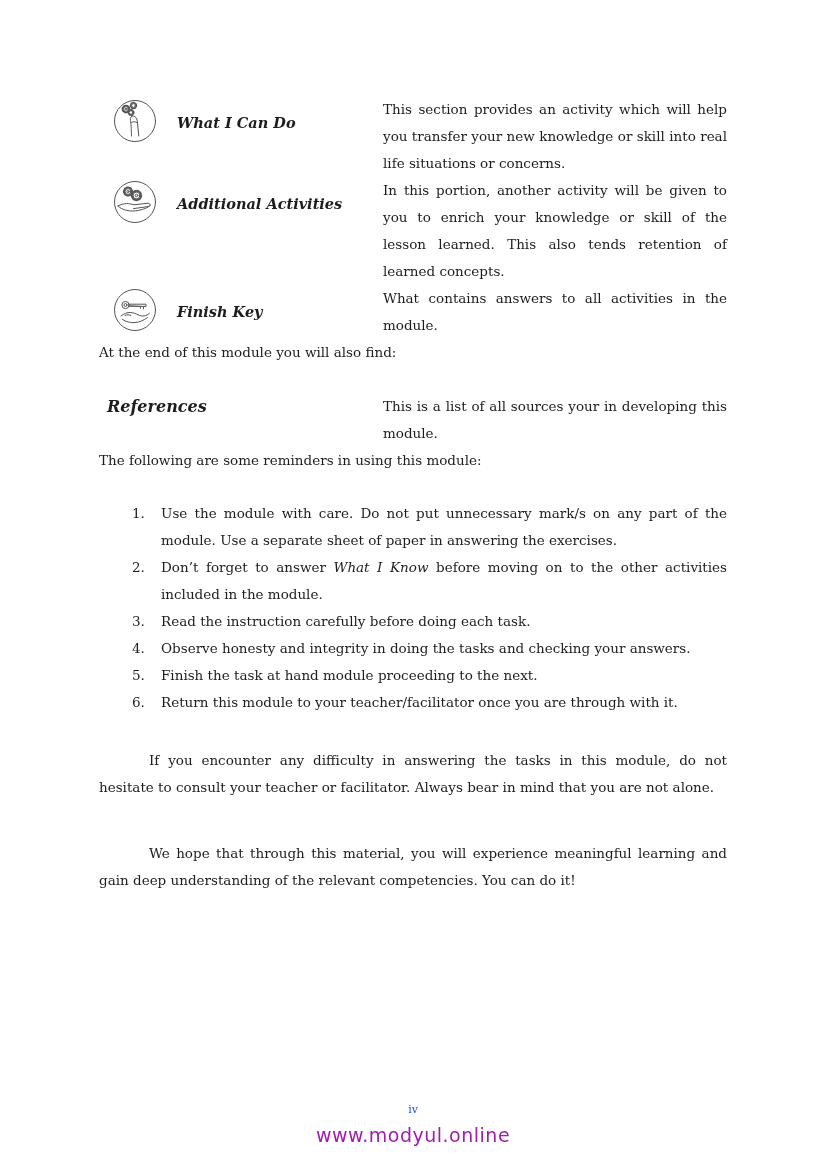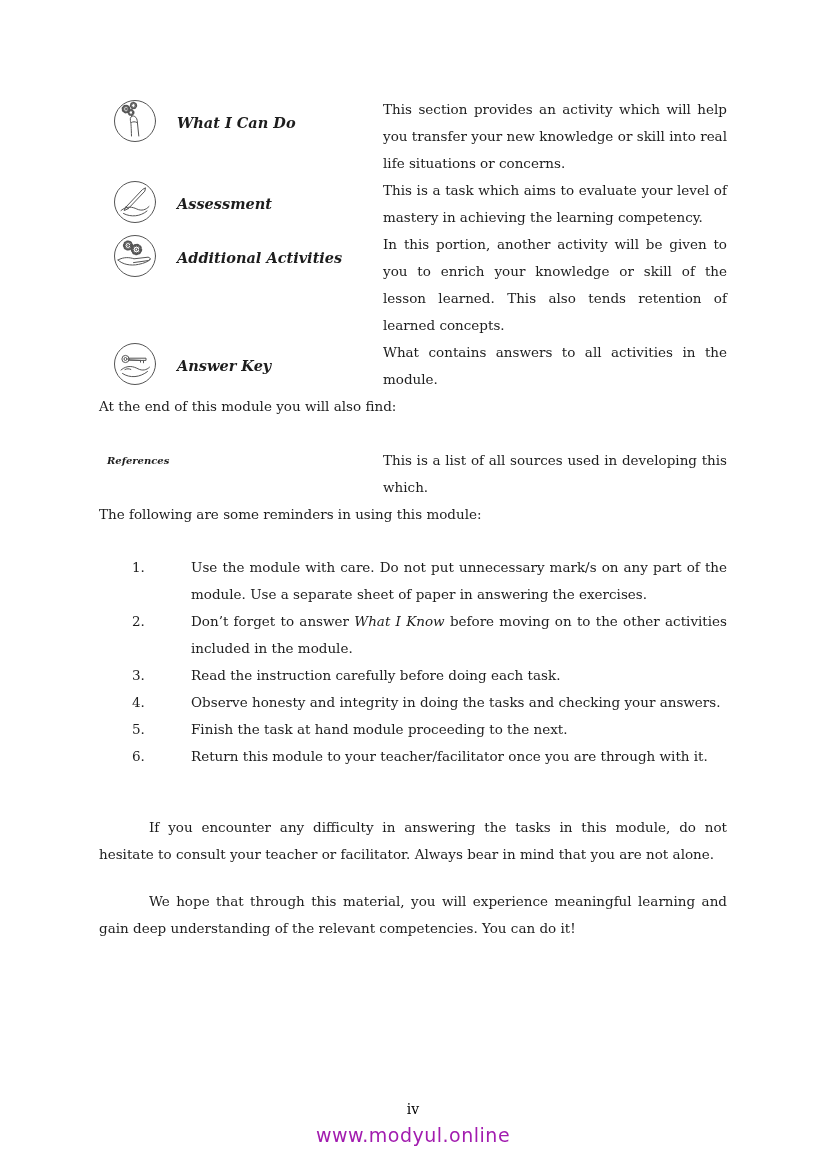--- a/index.html
+++ b/index.html
@@ -38,46 +38,46 @@
     text-align: justify;
   }
   .find-intro { line-height: 27px; }
   .references-row { display: flex; align-items: flex-start; margin-top: 27px; }
   .references-label {
     flex: 0 0 284px;
     box-sizing: border-box;
     padding-left: 8px;
     font-weight: bold;
     font-style: italic;
-    font-size: 10px;
+    font-size: 16px;
     line-height: 27px;
   }
   .references-desc { flex: 1 1 auto; line-height: 27px; text-align: justify; }
   .reminders-intro { line-height: 27px; }
   .reminders-list { margin-top: 26px; }
   .reminder { display: flex; padding-left: 33px; }
   .reminder-number { flex: 0 0 29px; line-height: 27px; }
-  .reminder-text { flex: 1 1 auto; line-height: 27px; text-align: justify; margin-left: 30px; }
+  .reminder-text { flex: 1 1 auto; line-height: 27px; text-align: justify; }
   .reminder-text em { font-style: italic; }
   .closing-para {
     line-height: 27px;
     text-align: justify;
     text-indent: 50px;
   }
-  .closing-para.first { margin-top: 44px; }
-  .closing-para.second { margin-top: 20px; }
+  .closing-para.first { margin-top: 31px; }
+  .closing-para.second { margin-top: 39px; }
   .page-number {
     position: absolute;
     top: 1096px;
     left: 0;
     width: 826px;
     text-align: center;
-    font-size: 14px;
-    line-height: 27px;
-    color: #000000;
+    font-size: 11px;
+    line-height: 27px;
+    color: #1d4ed8;
   }
   .watermark {
     position: absolute;
     top: 1122px;
     left: 0;
     width: 826px;
     text-align: center;
     font-family: "DejaVu Sans", sans-serif;
     font-size: 19px;
     line-height: 27px;
@@ -108,35 +108,20 @@
             <circle cx="18" cy="13.5" r="1.8" fill="#ffffff"></circle>
 
             <path d="M18.5,37 C18.2,29 18.2,25 17.4,21.5 C16.8,18.8 18.4,16.6 20.4,17 C22.4,17.4 23.8,19 24.2,21.5 L25.8,37"></path>
             <path d="M18.5,23.5 C20,22.5 22,22.5 23.6,23.4"></path>
           </svg>
         </div>
         <div class="label-cell">What I Can Do</div>
         <div class="desc-cell">This section provides an activity which will help you transfer your new knowledge or skill into real life situations or concerns.</div>
       </div>
 
-      <div class="icon-row">
-        <div class="icon-cell">
-          <svg width="44" height="44" viewBox="0 0 44 44" class="line-icon">
-            <circle cx="22" cy="22" r="20.5"></circle>
-
-            <path d="M13,27 L29.5,9.5 L32.5,7.8 L31.8,11.2 L15.3,28.6"></path>
-            <path d="M13,27 L15.3,28.6 L11.6,30.4 Z"></path>
-
-            <path d="M8,30.5 C14,25.5 19.5,27 23.8,29 C28.6,31.2 32.8,30 36,26.5"></path>
-            <path d="M10.5,33.5 C18,37.5 27.5,36.5 34,31"></path>
-          </svg>
-        </div>
-        <div class="label-cell">Assessment</div>
-        <div class="desc-cell">This is a task which aims to evaluate your level of mastery in achieving the learning competency.</div>
-      </div>
 
       <div class="icon-row">
         <div class="icon-cell">
           <svg width="44" height="44" viewBox="0 0 44 44" class="line-icon">
             <circle cx="22" cy="22" r="20.5"></circle>
 
             <circle cx="15" cy="11.5" r="4" stroke-width="2.2" stroke-dasharray="1.3 1.6"></circle>
             <circle cx="15" cy="11.5" r="2.9" fill="#ffffff"></circle>
             <circle cx="15" cy="11.5" r="1.1"></circle>
             <circle cx="23.5" cy="15.5" r="4.6" stroke-width="2.2" stroke-dasharray="1.4 1.7"></circle>
@@ -158,31 +143,31 @@
 
             <circle cx="12.5" cy="17" r="3.6"></circle>
             <circle cx="12.5" cy="17" r="1.5"></circle>
             <path d="M16.1,16.2 L33,16.2 L33,18.4 L30.5,18.4 L30.5,20.8 M30.5,18.4 L27.5,18.4 L27.5,20.2 M27.5,18.4 L16.1,18 Z"></path>
 
             <path d="M8,28 C14.5,22.5 20.5,24.5 25,26.8 C29.5,29 33.5,28.2 36.5,25.2"></path>
             <path d="M9.5,31.5 C17,36.5 27,35.5 34.5,29.5"></path>
             <path d="M12,27.5 C14,26.5 16,26.6 17.8,27.4"></path>
           </svg>
         </div>
-        <div class="label-cell">Answer Key</div>
+        <div class="label-cell">Finish Key</div>
         <div class="desc-cell">What contains answers to all activities in the module.</div>
       </div>
 
     </div>
 
     <div class="find-intro">At the end of this module you will also find:</div>
 
     <div class="references-row">
       <div class="references-label">References</div>
-      <div class="references-desc">This is a list of all sources used in developing this which.</div>
+      <div class="references-desc">This is a list of all sources your in developing this module.</div>
     </div>
 
     <div class="reminders-intro">The following are some reminders in using this module:</div>
 
     <div class="reminders-list">
       <div class="reminder">
         <div class="reminder-number">1.</div>
         <div class="reminder-text"><span>Use the module with care. Do not put unnecessary mark/s on any part of the module. Use a separate sheet of paper in answering the exercises.</span><em></em><span></span></div>
       </div>
       <div class="reminder">

